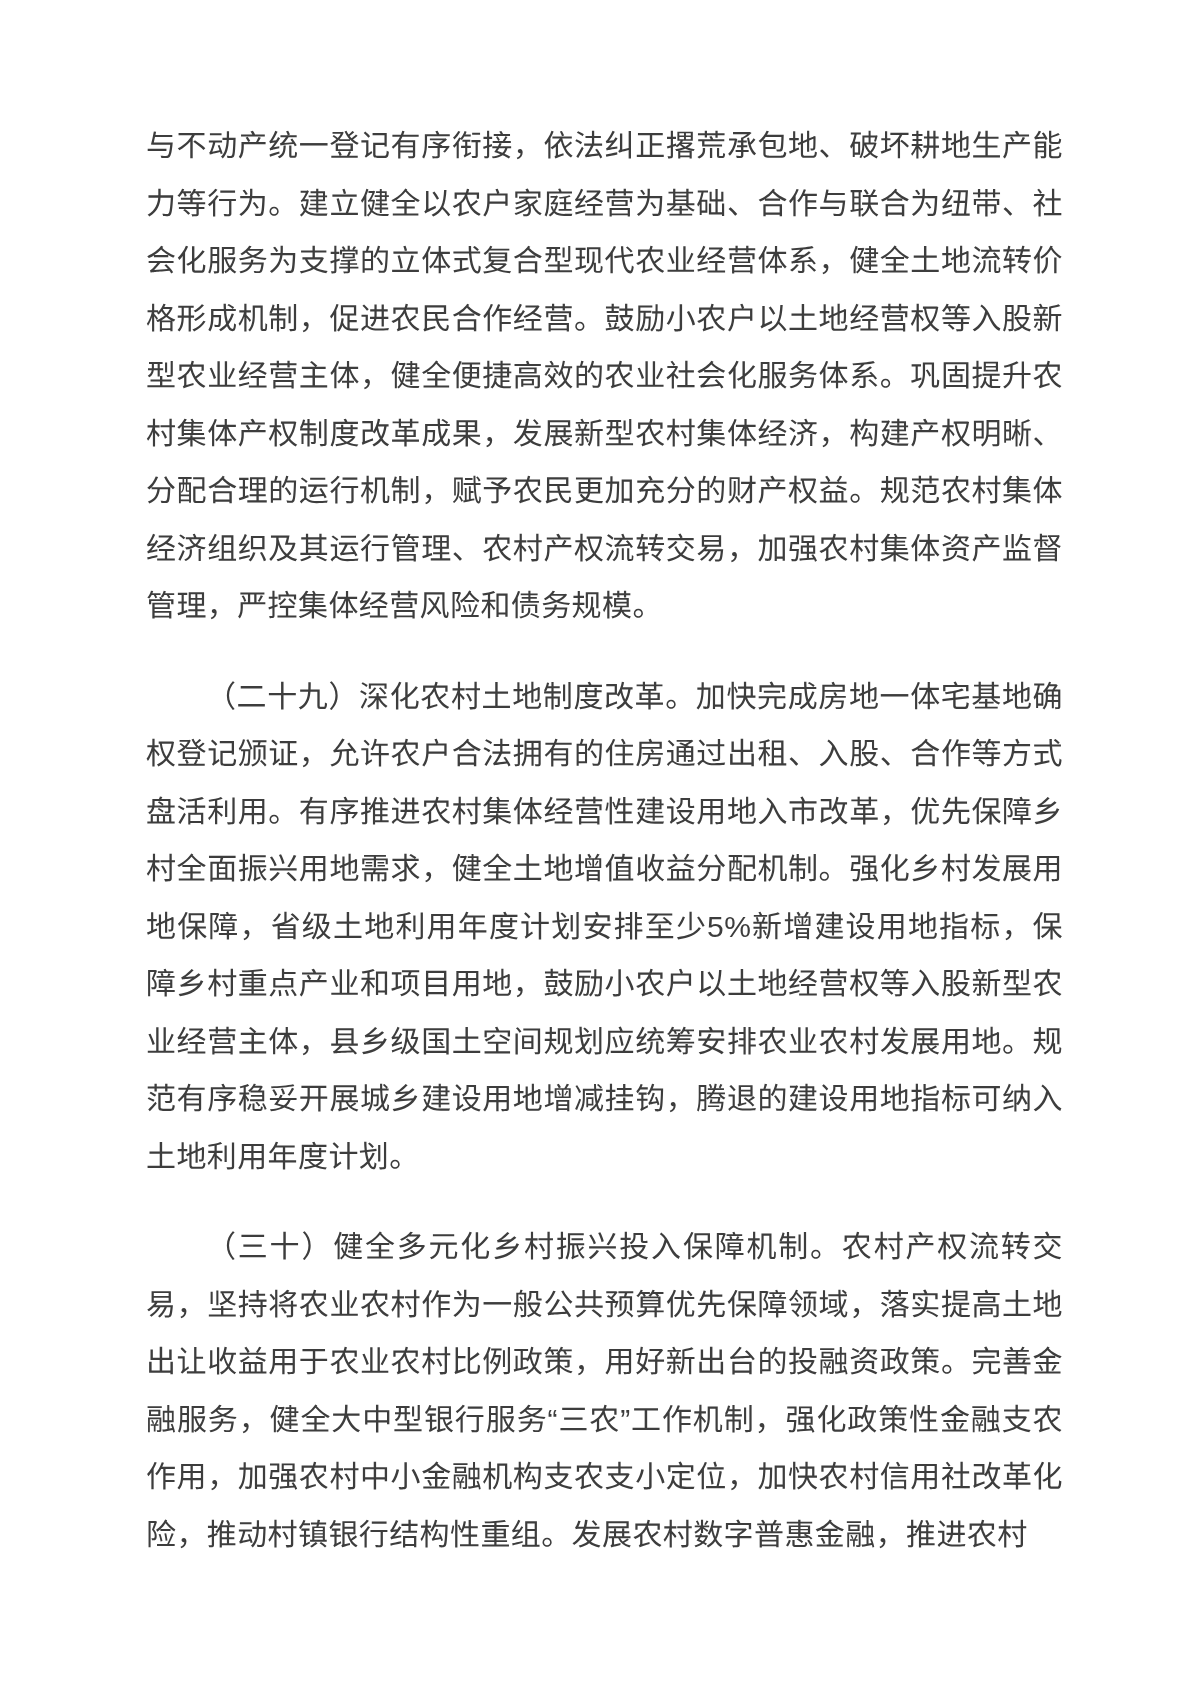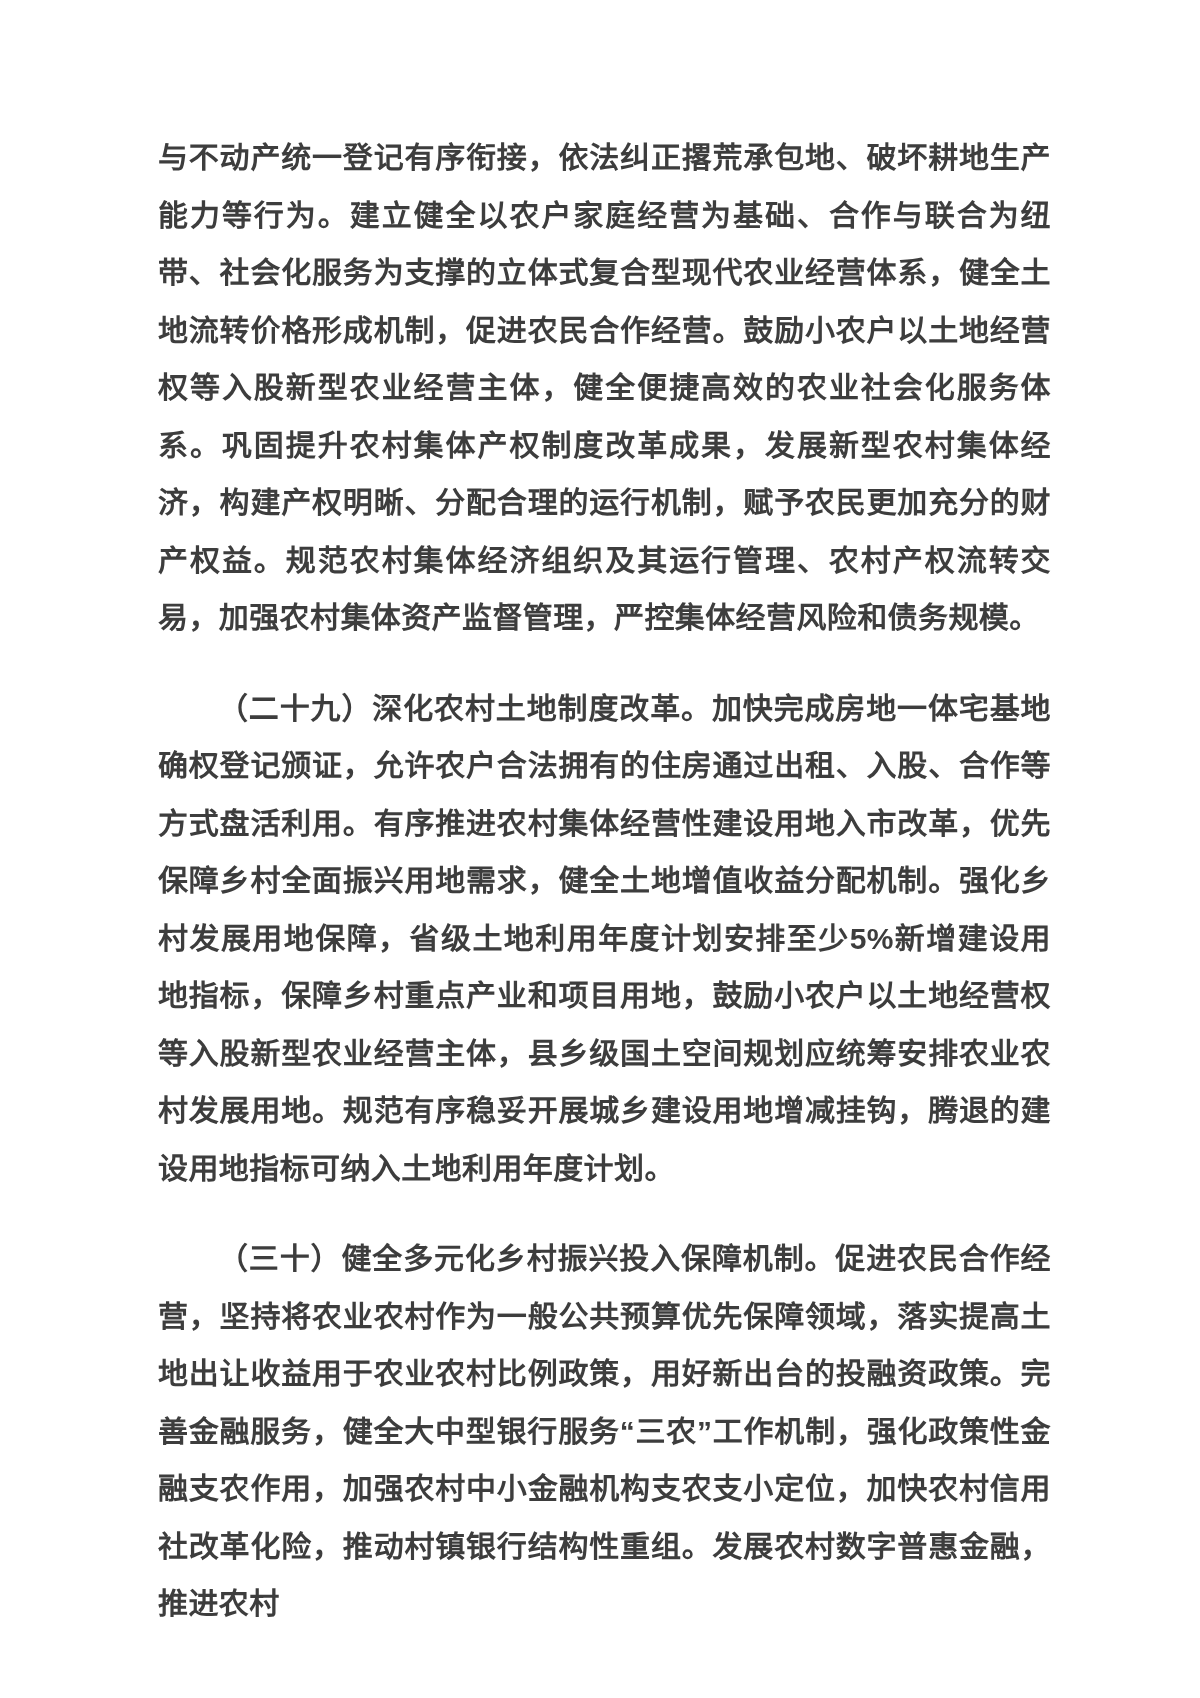--- a/index.html
+++ b/index.html
@@ -20,33 +20,32 @@
     left: 146px;
     top: 117px;
     width: 917px;
     color: #3d3d3d;
     font-size: 30px;
     line-height: 57.5px;
     text-align: justify;
     letter-spacing: 0.4px;
   }
   .para {
-    margin: 12px;
+    margin: 0;
     padding: 0;
-    font-weight: bold;
   }
   .para + .para {
     margin-top: 33px;
   }
   .para.indented {
     text-indent: 2em;
   }
 </style>
 </head>
 <body>
 
 <div class="page">
   <main class="doc-body">
     <p class="para">与不动产统一登记有序衔接，依法纠正撂荒承包地、破坏耕地生产能力等行为。建立健全以农户家庭经营为基础、合作与联合为纽带、社会化服务为支撑的立体式复合型现代农业经营体系，健全土地流转价格形成机制，促进农民合作经营。鼓励小农户以土地经营权等入股新型农业经营主体，健全便捷高效的农业社会化服务体系。巩固提升农村集体产权制度改革成果，发展新型农村集体经济，构建产权明晰、分配合理的运行机制，赋予农民更加充分的财产权益。规范农村集体经济组织及其运行管理、农村产权流转交易，加强农村集体资产监督管理，严控集体经营风险和债务规模。</p>
     <p class="para indented">（二十九）深化农村土地制度改革。加快完成房地一体宅基地确权登记颁证，允许农户合法拥有的住房通过出租、入股、合作等方式盘活利用。有序推进农村集体经营性建设用地入市改革，优先保障乡村全面振兴用地需求，健全土地增值收益分配机制。强化乡村发展用地保障，省级土地利用年度计划安排至少5%新增建设用地指标，保障乡村重点产业和项目用地，鼓励小农户以土地经营权等入股新型农业经营主体，县乡级国土空间规划应统筹安排农业农村发展用地。规范有序稳妥开展城乡建设用地增减挂钩，腾退的建设用地指标可纳入土地利用年度计划。</p>
-    <p class="para indented">（三十）健全多元化乡村振兴投入保障机制。促进农民合作经营，坚持将农业农村作为一般公共预算优先保障领域，落实提高土地出让收益用于农业农村比例政策，用好新出台的投融资政策。完善金融服务，健全大中型银行服务“三农”工作机制，强化政策性金融支农作用，加强农村中小金融机构支农支小定位，加快农村信用社改革化险，推动村镇银行结构性重组。发展农村数字普惠金融，推进农村</p>
+    <p class="para indented">（三十）健全多元化乡村振兴投入保障机制。农村产权流转交易，坚持将农业农村作为一般公共预算优先保障领域，落实提高土地出让收益用于农业农村比例政策，用好新出台的投融资政策。完善金融服务，健全大中型银行服务“三农”工作机制，强化政策性金融支农作用，加强农村中小金融机构支农支小定位，加快农村信用社改革化险，推动村镇银行结构性重组。发展农村数字普惠金融，推进农村</p>
   </main>
 </div>
 
 </body></html>

